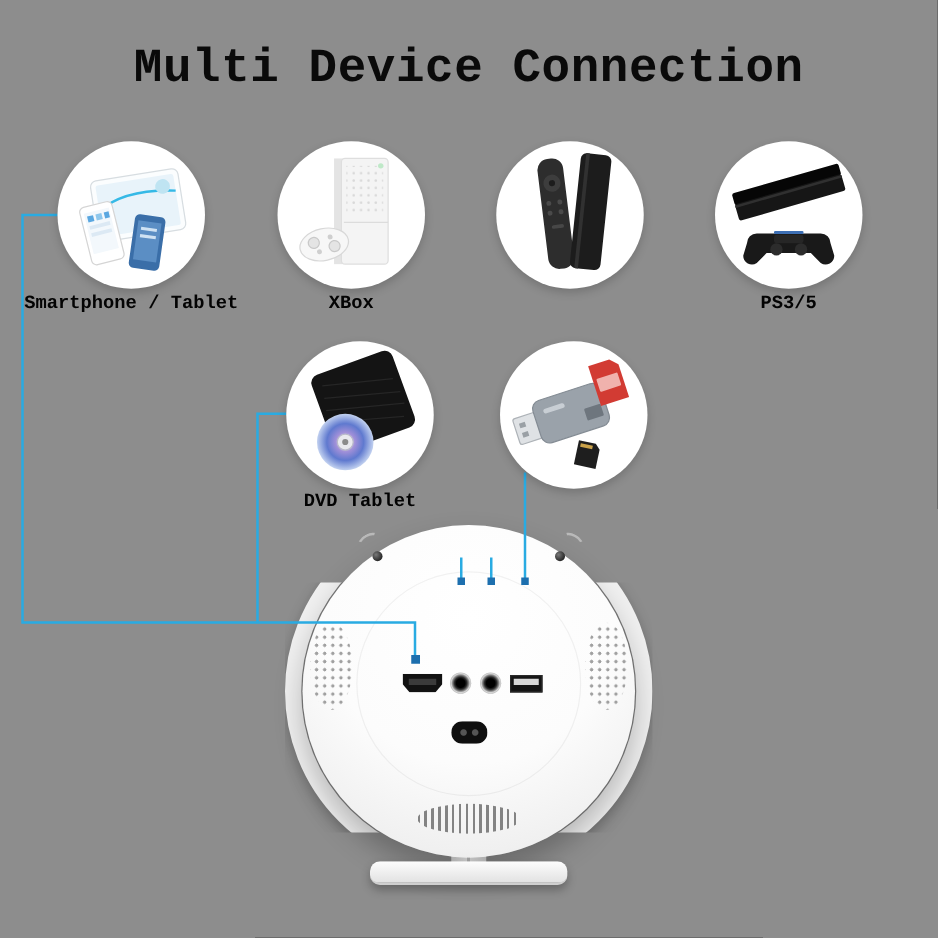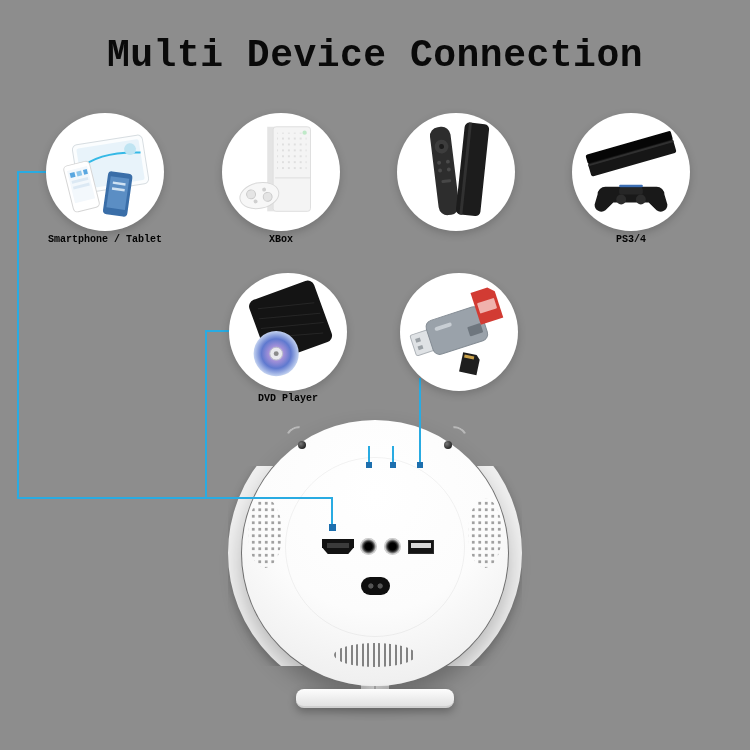--- a/index.html
+++ b/index.html
@@ -16,21 +16,21 @@
   }
   
   .device{
     position:absolute;width:118px;height:118px;border-radius:50%;
     background:#fff;overflow:hidden;z-index:4;
     box-shadow:0 3px 8px rgba(0,0,0,.18);
   }
   .device svg{width:100%;height:100%;display:block;}
   .device-label{
     position:absolute;width:210px;text-align:center;z-index:4;
-    font-size:10px;font-weight:bold;color:#030303;
+    font-size:15px;font-weight:bold;color:#030303;
   }
   .d1{left:46px;top:113px;} .d2{left:222px;top:113px;}
   .d3{left:397px;top:113px;} .d4{left:572px;top:113px;}
   .d5{left:229px;top:273px;} .d6{left:400px;top:273px;}
   .l1{left:0px;top:234px;}   .l2{left:176px;top:234px;text-align:center;}
   .l3{left:351px;top:234px;} .l4{left:526px;top:234px;}
   .l5{left:183px;top:393px;} .l6{left:354px;top:393px;}
   
   .conn{position:absolute;left:0;top:0;z-index:3;pointer-events:none;}
   .conn polyline{fill:none;stroke:var(--accent,#29abe2);stroke-width:2;}
@@ -219,21 +219,21 @@
       </g>
       <g transform="translate(60 84)">
         <path d="M-26 -9 h52 a8 8 0 0 1 8 8 l3 10 a7 7 0 0 1 -11 6 l-8 -8 h-36 l-8 8 a7 7 0 0 1 -11 -6 l3 -10 a8 8 0 0 1 8 -8z" fill="#191919"></path>
         <circle cx="-10" cy="4" r="5" fill="#2c2c2c"></circle>
         <circle cx="10" cy="4" r="5" fill="#2c2c2c"></circle>
         <rect x="-12" y="-8" width="24" height="7" rx="2" fill="#262626"></rect>
         <rect x="-12" y="-11" width="24" height="2.5" rx="1" fill="#3d6fb4"></rect>
       </g>
     </svg>
   </div>
-  <div class="device-label l4">PS3/4</div>
+  <div class="device-label l4">PS3/5</div>
 
   <div class="device d5">
     <svg viewBox="0 0 120 120">
       <defs>
         <radialGradient id="discg">
           <stop offset="0%" stop-color="#e8e8f4"></stop>
           <stop offset="35%" stop-color="#9f8fd8"></stop>
           <stop offset="65%" stop-color="#5f79cf"></stop>
           <stop offset="100%" stop-color="#c3d2f0"></stop>
         </radialGradient>
@@ -245,21 +245,21 @@
         <line x1="32" y1="46" x2="94" y2="62" stroke="#262626"></line>
         <line x1="32" y1="56" x2="90" y2="72" stroke="#262626"></line>
       </g>
       <g>
         <circle cx="48" cy="82" r="23" fill="url(#discg)"></circle>
         <circle cx="48" cy="82" r="6.5" fill="#e9e9ee" stroke="#b9b9c9"></circle>
         <circle cx="48" cy="82" r="2.5" fill="#8b8b8b"></circle>
       </g>
     </svg>
   </div>
-  <div class="device-label l5">DVD Player</div>
+  <div class="device-label l5">DVD Tablet</div>
 
   <div class="device d6">
     <svg viewBox="0 0 120 120">
       <g transform="rotate(-18 60 62)">
         <rect x="12" y="48" width="20" height="22" rx="2" fill="#dfe2e5" stroke="#aeb3b8"></rect>
         <rect x="16" y="53" width="5" height="4" fill="#9aa0a5"></rect>
         <rect x="16" y="61" width="5" height="4" fill="#9aa0a5"></rect>
         <rect x="30" y="40" width="58" height="36" rx="7" fill="#9aa2aa" stroke="#848c94"></rect>
         <rect x="38" y="48" width="18" height="4" rx="2" fill="#c8ced4"></rect>
         <rect x="70" y="58" width="14" height="10" rx="1" fill="#6e767e"></rect>

